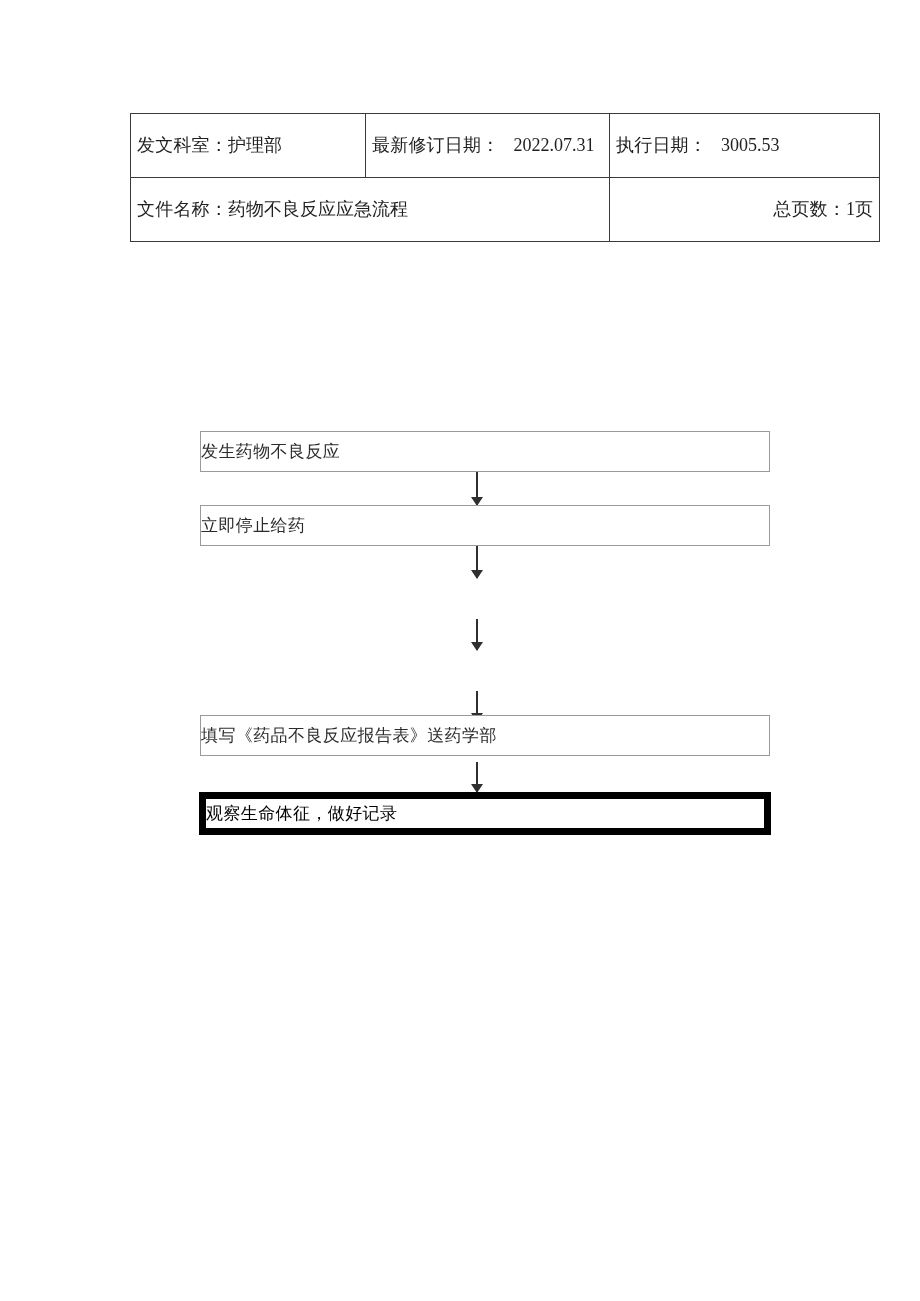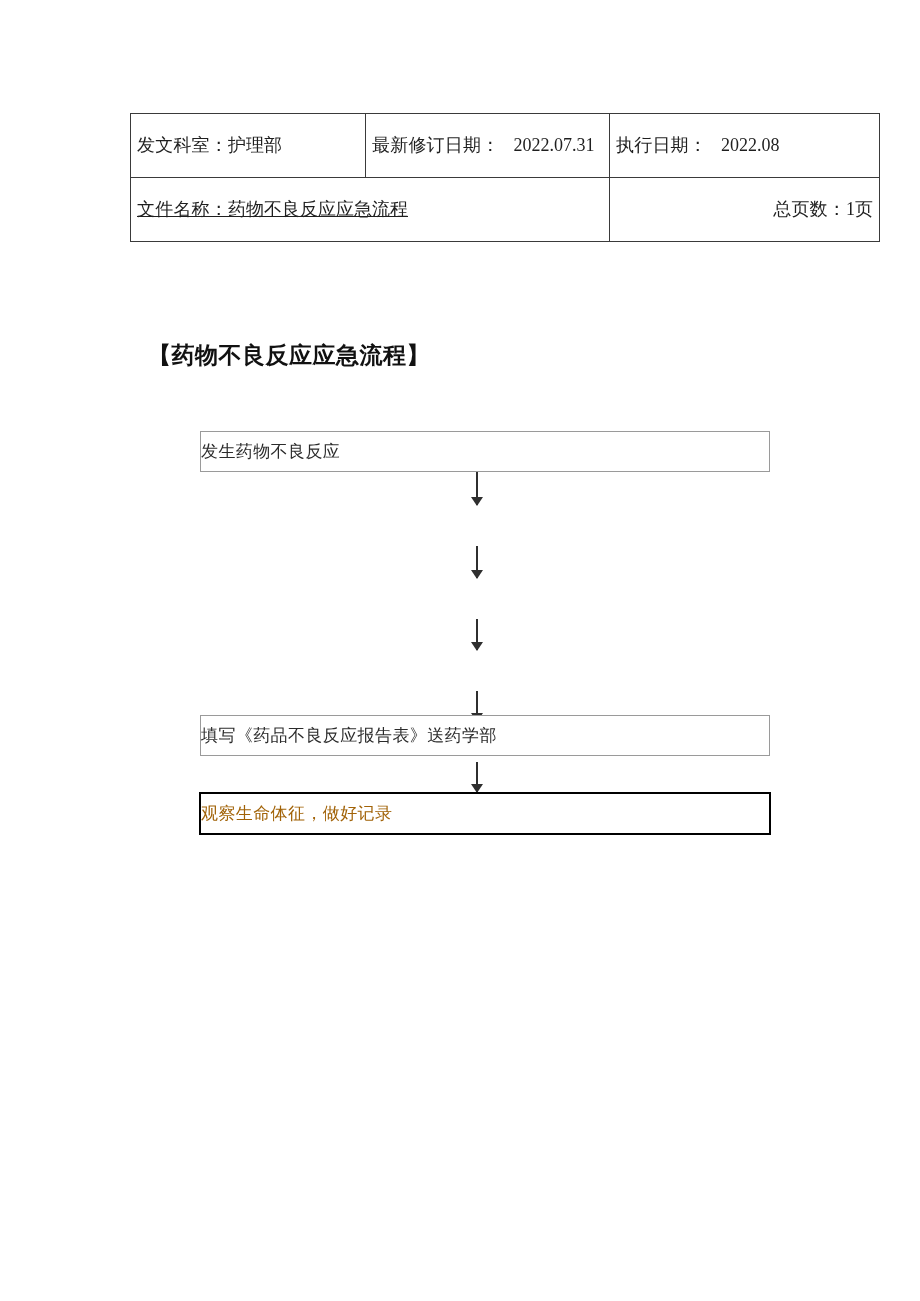--- a/index.html
+++ b/index.html
@@ -41,21 +41,21 @@
     line-height: 1.35;
     font-family: "Liberation Serif", "DejaVu Serif", serif;
     color: #1f1f1f;
     height: 63px;
     white-space: nowrap;
     overflow: hidden;
   }
   .meta-table td.c-dept   { width: 222px; }
   .meta-table td.c-rev    { width: 231px; margin-left: 24px; }
   .meta-table td.c-exec   { width: 257px; }
-  .meta-table td.c-fname  { width: 453px; text-decoration: underline; }
+  .meta-table td.c-fname  { width: 453px; }
   .meta-table td.c-pages  { width: 257px; text-align: right; }
 
   .meta-label { letter-spacing: 0.2px; }
   .meta-value { }
   .meta-gap { display: inline-block; width: 14px; }
 
   
   .doc-title {
     position: absolute;
     left: 148px;
@@ -84,22 +84,22 @@
     display: flex;
     align-items: center;
     justify-content: flex-start;
     font-family: "Liberation Serif", "DejaVu Serif", serif;
     font-size: 17px;
     color: #2b2b2b;
     letter-spacing: 0.4px;
     white-space: nowrap;
   }
   .flow-box.emph {
-    border: 2px solid #000000;
-    color: #a16207;
+    border: 7px solid #000000;
+    color: #000000;
   }
 
   .flow-arrow {
     position: absolute;
     width: 2px;
     background: #2f2f2f;
   }
   .flow-arrow::after {
     content: "";
     position: absolute;
@@ -116,38 +116,40 @@
 </head>
 <body>
 
 <div class="page">
 
   <table class="meta-table">
     <tbody>
       <tr>
         <td class="c-dept"><span class="meta-label">发文科室：</span><span class="meta-value">护理部</span></td>
         <td class="c-rev"><span class="meta-label">最新修订日期：</span><span class="meta-gap"></span><span class="meta-value">2022.07.31</span></td>
-        <td class="c-exec"><span class="meta-label">执行日期：</span><span class="meta-gap"></span><span class="meta-value">2022.08</span></td>
+        <td class="c-exec"><span class="meta-label">执行日期：</span><span class="meta-gap"></span><span class="meta-value">3005.53</span></td>
       </tr>
       <tr>
         <td class="c-fname" colspan="2"><span class="meta-label">文件名称：</span><span class="meta-value">药物不良反应应急流程</span></td>
         <td class="c-pages"><span class="meta-label">总页数：</span><span class="meta-value">1页</span></td>
       </tr>
     </tbody>
   </table>
 
-  <div class="doc-title">【药物不良反应应急流程】</div>
 
   <div class="flow">
 
     <div class="flow-box" style="left:200px; top:431px; width:570px; height:41px;">
       <span>发生药物不良反应</span>
     </div>
     <div class="flow-arrow" style="left:476px; top:472px; height:33px;"></div>
 
+    <div class="flow-box" style="left:200px; top:505px; width:570px; height:41px;">
+      <span>立即停止给药</span>
+    </div>
     <div class="flow-arrow" style="left:476px; top:546px; height:32px;"></div>
 
     <div class="flow-arrow" style="left:476px; top:619px; height:31px;"></div>
 
     <div class="flow-arrow" style="left:476px; top:691px; height:30px;"></div>
 
     <div class="flow-box" style="left:200px; top:715px; width:570px; height:41px;">
       <span>填写《药品不良反应报告表》送药学部</span>
     </div>
     <div class="flow-arrow" style="left:476px; top:762px; height:30px;"></div>

